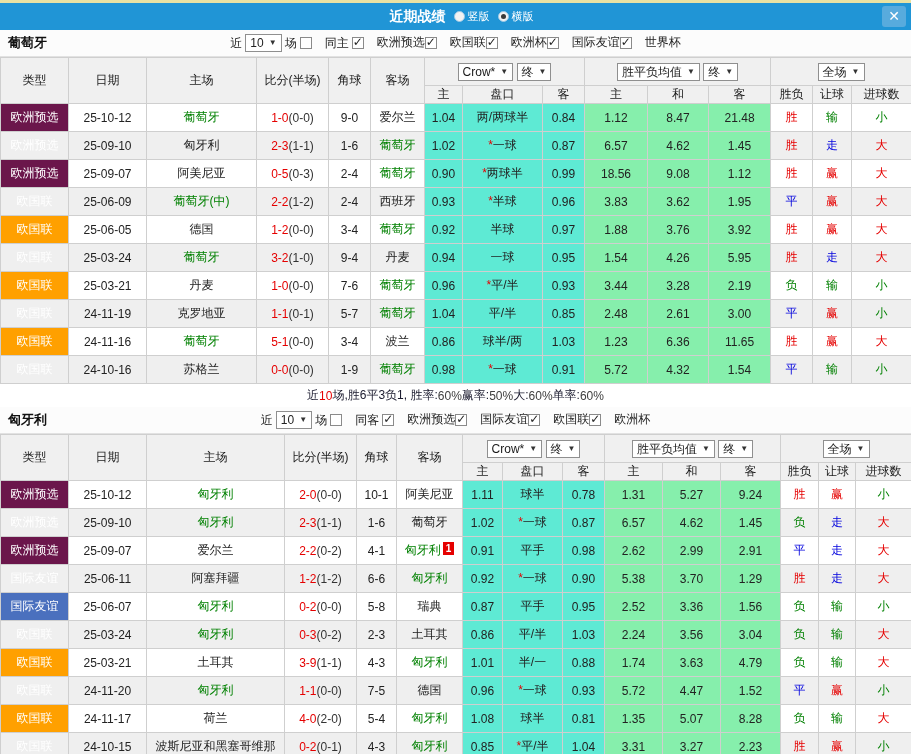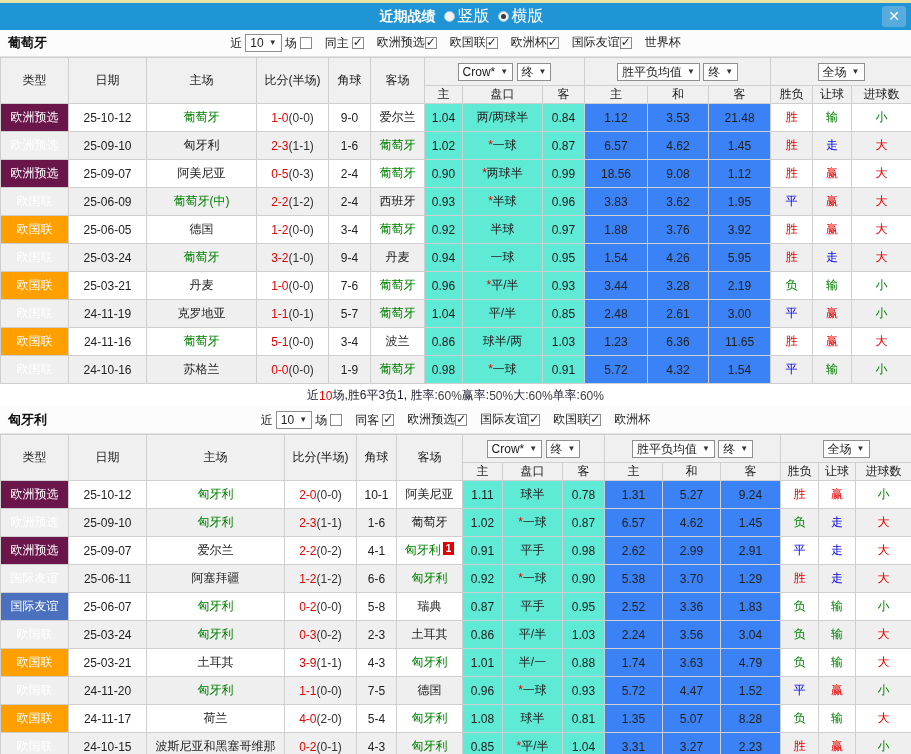--- a/index.html
+++ b/index.html
@@ -1,21 +1,21 @@
 <!DOCTYPE html>
 <html><head>
 <meta charset="utf-8">
 <style>
   *{box-sizing:border-box;}
   body{margin:0;width:911px;font-family:"Liberation Sans","DejaVu Sans",sans-serif;font-size:12px;color:#222;background:#fff;}
 
   
   .titlebar{height:30px;background:#2095D6;border-top:3px solid #E9E2A3;display:flex;align-items:center;justify-content:center;position:relative;}
   .title{color:#fff;font-weight:bold;font-size:14px;margin-left:12px;}
-  .radio-lab{color:#fff;margin-left:8px;display:inline-flex;align-items:center;gap:3px;font-size:16px;cursor:pointer;}
+  .radio-lab{color:#fff;margin-left:8px;display:inline-flex;align-items:center;gap:3px;font-size:11px;cursor:pointer;}
   .radio{width:11px;height:11px;border-radius:50%;background:#f2f2f2;border:1px solid #9dc9e6;display:inline-block;position:relative;}
   .radio.on::after{content:"";position:absolute;left:2px;top:2px;width:5px;height:5px;border-radius:50%;background:#3a3a3a;}
   .close{position:absolute;right:5px;top:3px;width:24px;height:21px;background:#58ABDD;color:#fff;font-weight:bold;text-align:center;line-height:21px;border-radius:3px;font-size:14px;cursor:pointer;}
 
   
   .filter-row{height:27px;display:flex;align-items:center;justify-content:center;position:relative;background:#FCFCFC;border-bottom:1px solid #e2e2e2;}
   .team-name{position:absolute;left:8px;font-weight:bold;font-size:13px;color:#111;}
   .filter-controls{display:flex;align-items:center;gap:3px;}
   .dd{display:inline-flex;align-items:center;gap:5px;background:#fff;border:1px solid #8f8f8f;padding:1px 4px;font-size:12px;line-height:14px;cursor:pointer;}
   .arr{font-size:8px;color:#333;}
@@ -25,21 +25,21 @@
 
   
   table{border-collapse:collapse;width:911px;table-layout:fixed;}
   th,td{border:1px solid #CFCFCF;text-align:center;padding:0;overflow:hidden;white-space:nowrap;}
   thead th{background:#F0F0F0;font-weight:normal;font-size:12px;color:#1a1a1a;}
   .hrow1 th{height:28px;}
   .hrow2 th{height:18px;}
   tbody td{height:28px;font-size:12px;background:#fff;}
   tr.alt td{background:#EFEFEF;}
   tbody td.odds{background:#5eead4;}
-  tbody td.avg{background:#3b82f6;}
+  tbody td.avg{background:#86efac;}
   td.type{color:#fff;}
   .t-pre{background:#6B164B;}
   .t-nl{background:#FFA000;}
   .t-fr{background:#4A70BE;}
   .self{color:#008000;}
   .ft{color:#E50000;}
   .half{color:#333;}
   .star{color:#E50000;}
   .badge{display:inline-block;background:#E50000;color:#fff;font-size:10px;line-height:13px;padding:0 3px;margin-left:2px;vertical-align:top;font-weight:bold;}
   .c-red{color:#E50000;}
@@ -168,21 +168,21 @@
           <td class="type t-pre">欧洲预选</td>
           <td>25-10-12</td>
           <td><span class="self">葡萄牙</span></td>
           <td><span class="ft">1-0</span><span class="half">(0-0)</span></td>
           <td>9-0</td>
           <td><span>爱尔兰</span></td>
           <td class="odds">1.04</td>
           <td class="odds"><span>两/两球半</span></td>
           <td class="odds">0.84</td>
           <td class="avg">1.12</td>
-          <td class="avg">3.53</td>
+          <td class="avg">8.47</td>
           <td class="avg">21.48</td>
           <td class="res c-red">胜</td>
           <td class="res c-green">输</td>
           <td class="res c-green">小</td>
         </tr>
         <tr class="alt">
           <td class="type t-pre">欧洲预选</td>
           <td>25-09-10</td>
           <td><span>匈牙利</span></td>
           <td><span class="ft">2-3</span><span class="half">(1-1)</span></td>
@@ -518,21 +518,21 @@
           <td>25-06-07</td>
           <td><span class="self">匈牙利</span></td>
           <td><span class="ft">0-2</span><span class="half">(0-0)</span></td>
           <td>5-8</td>
           <td><span>瑞典</span></td>
           <td class="odds">0.87</td>
           <td class="odds"><span>平手</span></td>
           <td class="odds">0.95</td>
           <td class="avg">2.52</td>
           <td class="avg">3.36</td>
-          <td class="avg">1.83</td>
+          <td class="avg">1.56</td>
           <td class="res c-green">负</td>
           <td class="res c-green">输</td>
           <td class="res c-green">小</td>
         </tr>
         <tr class="alt">
           <td class="type t-nl">欧国联</td>
           <td>25-03-24</td>
           <td><span class="self">匈牙利</span></td>
           <td><span class="ft">0-3</span><span class="half">(0-2)</span></td>
           <td>2-3</td>

